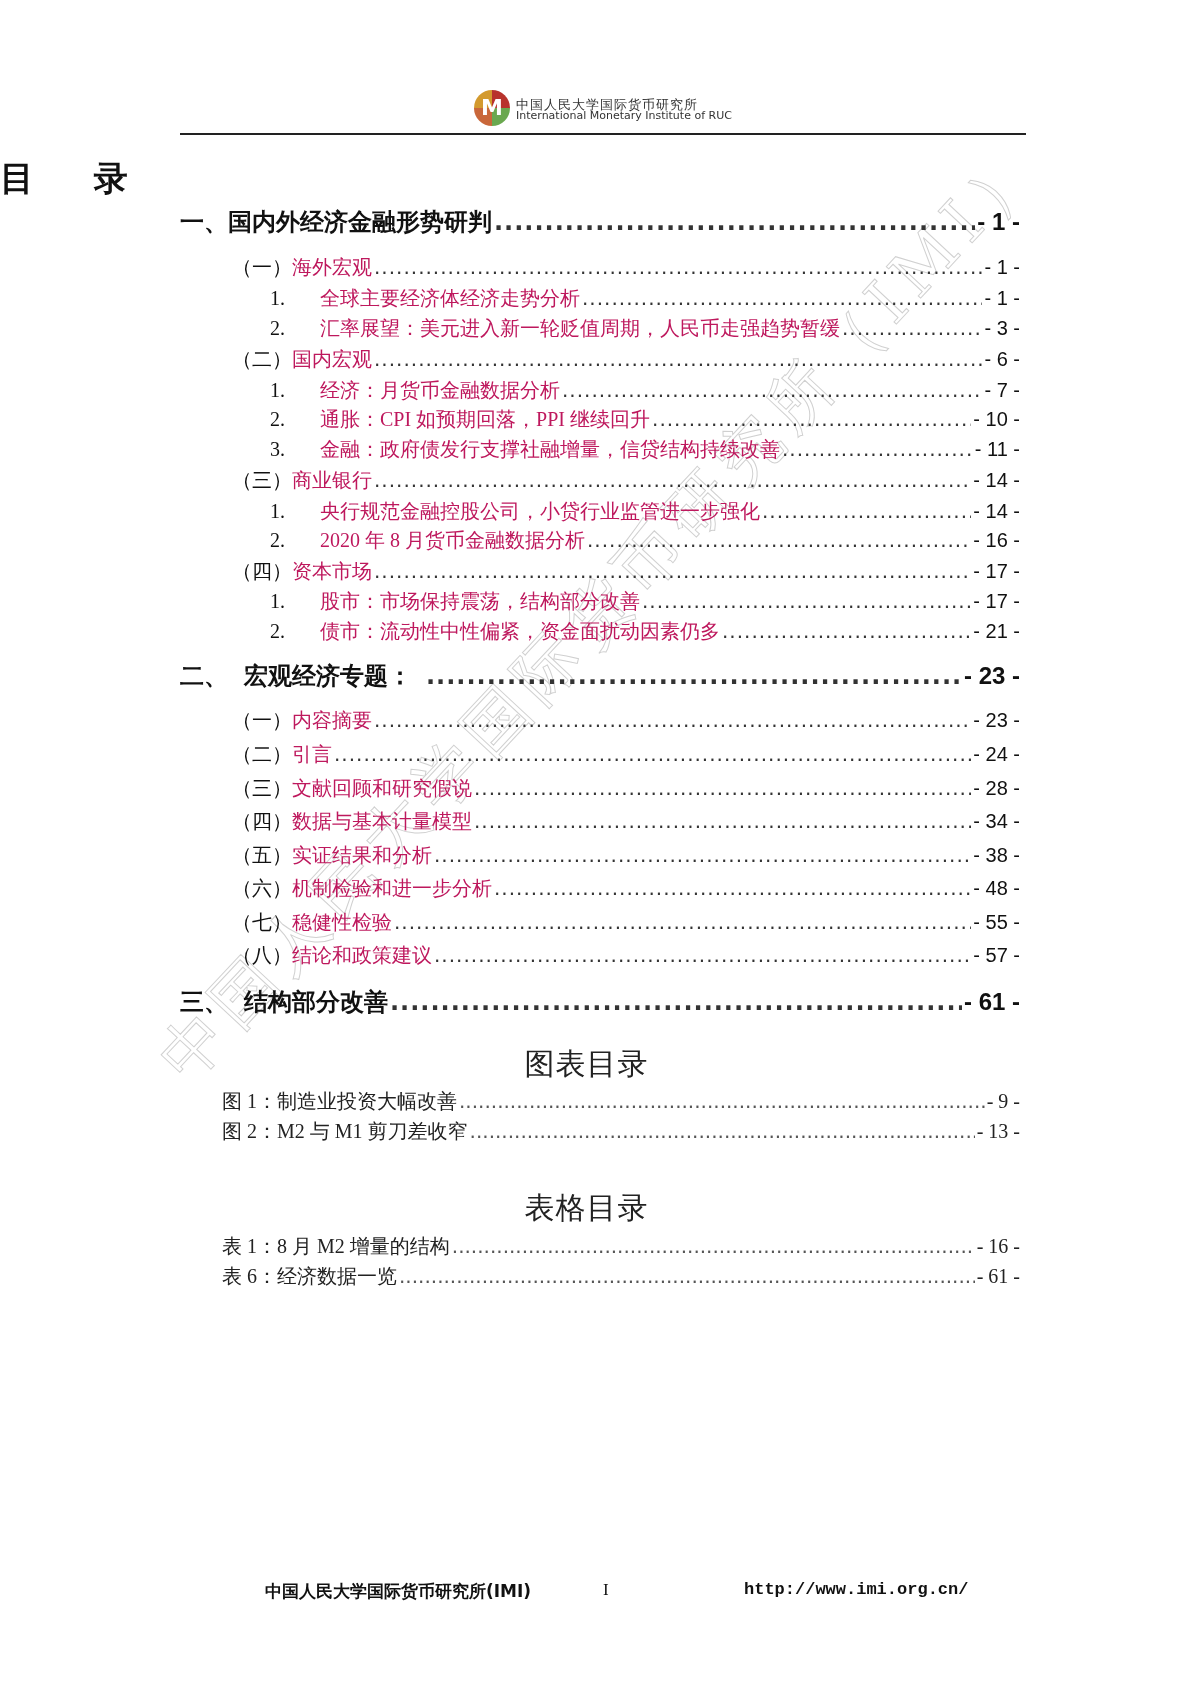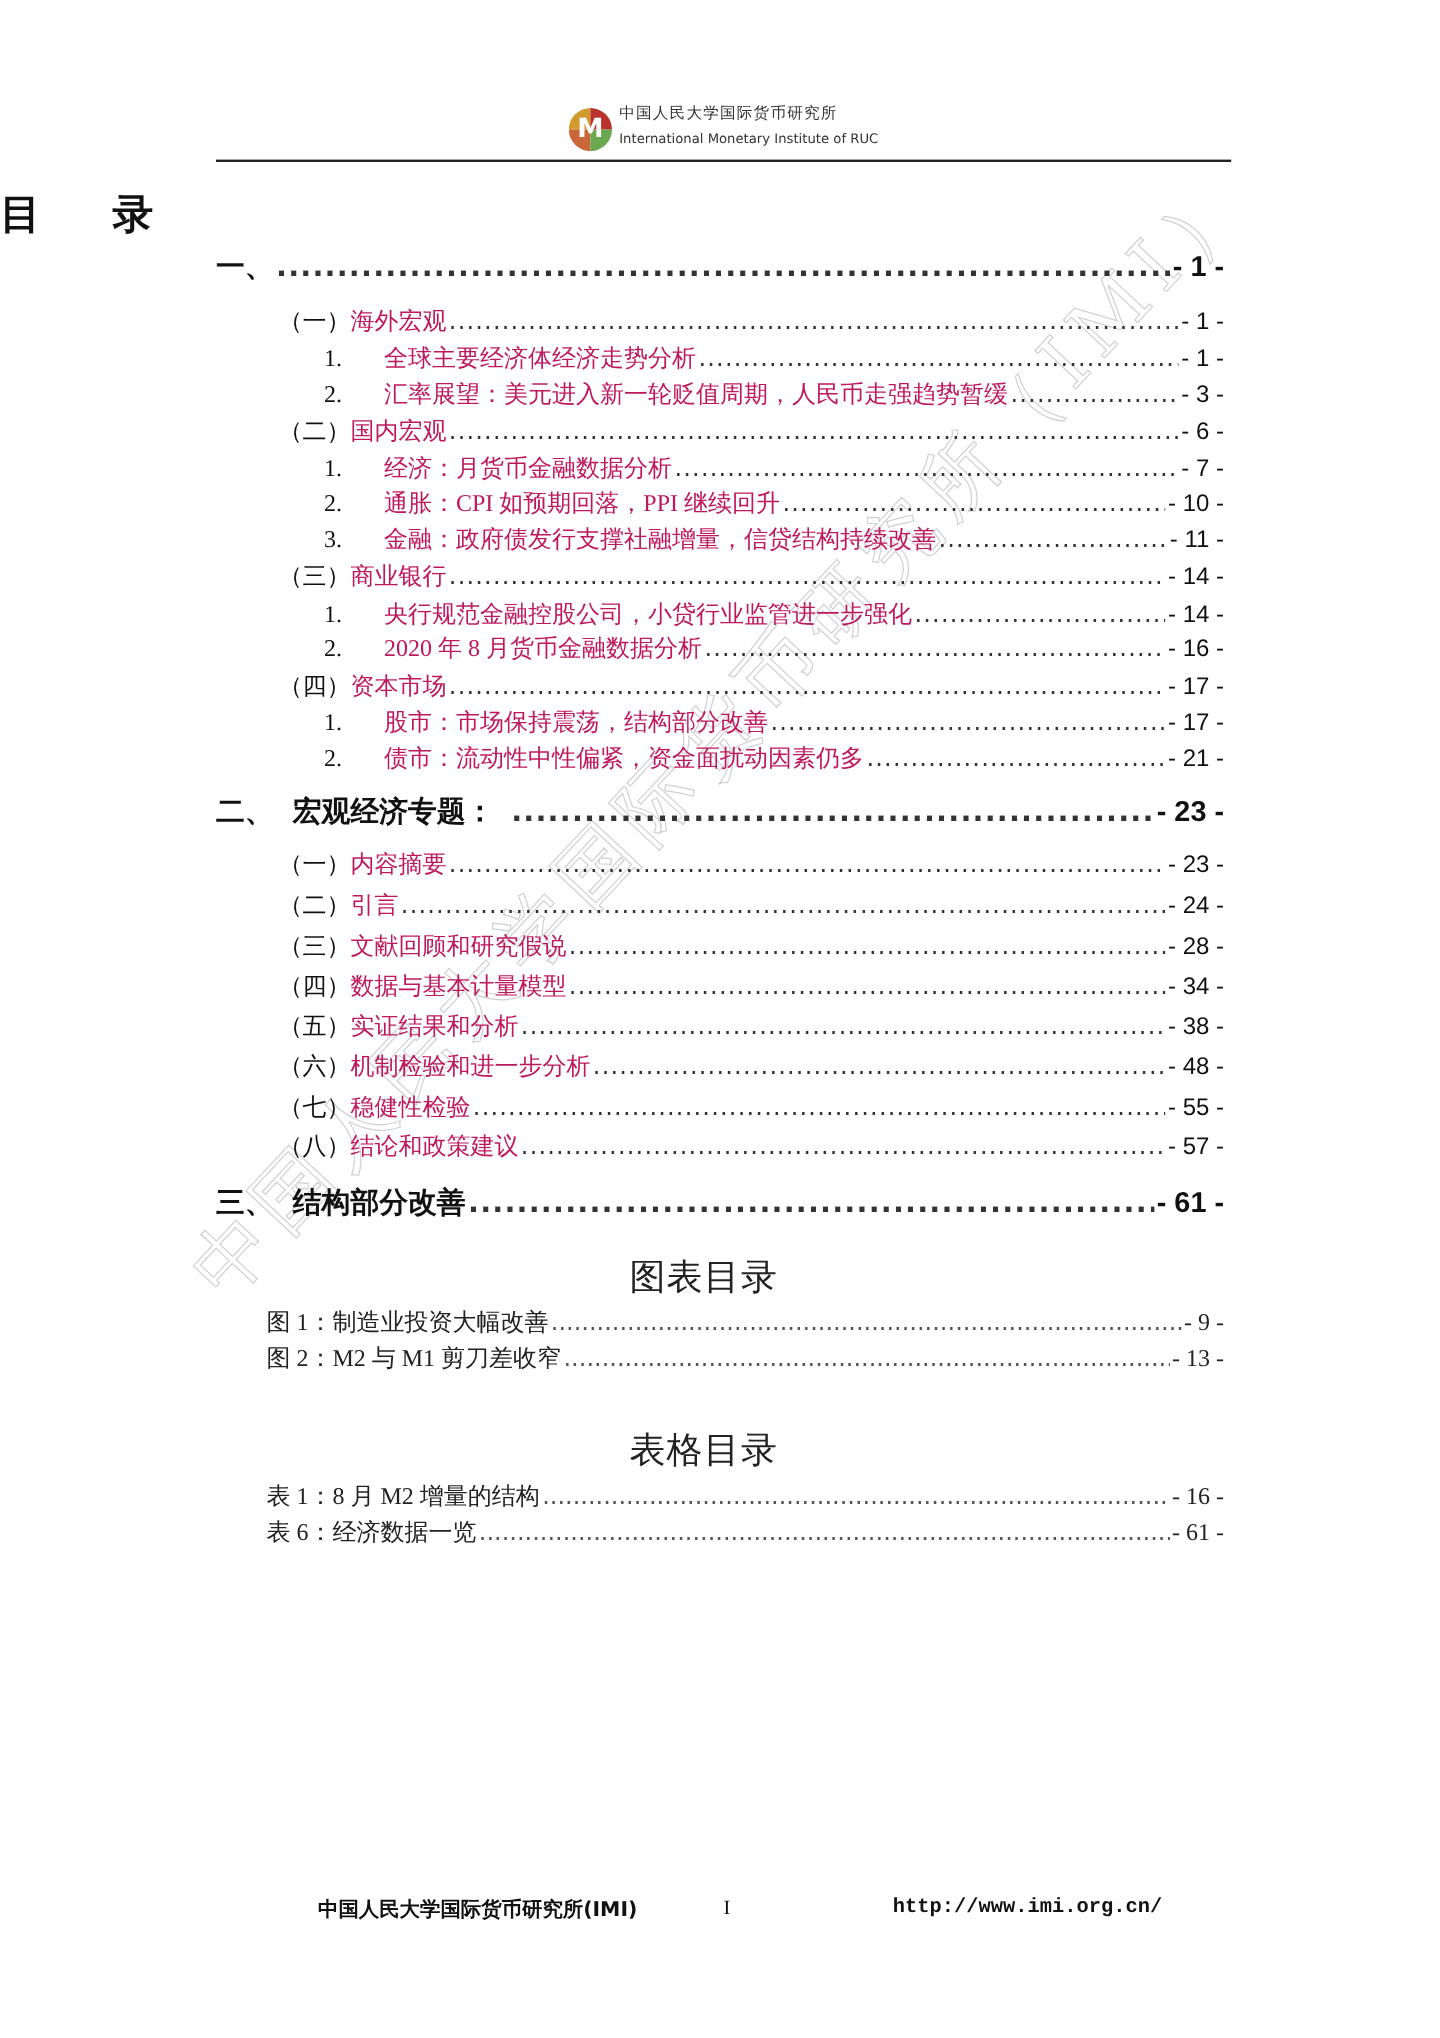--- a/index.html
+++ b/index.html
@@ -8,21 +8,21 @@
   .header { position:absolute; left:180px; top:84px; width:846px; height:50px; }
   .logo { position:absolute; left:294px; top:6px; width:36px; height:36px; border-radius:50%;
           overflow:hidden; }
   .logo .q { position:absolute; width:18px; height:18px; }
   .logo .q1 { left:0; top:0; background:#d39a2e; }
   .logo .q2 { left:18px; top:0; background:#b8332c; }
   .logo .q3 { left:0; top:18px; background:#c9673a; }
   .logo .q4 { left:18px; top:18px; background:#6aa84f; }
   .logo .m { position:absolute; left:0; top:0; width:36px; height:36px; color:#fff;
              font:bold 22px "DejaVu Sans", sans-serif; text-align:center; line-height:36px; }
-  .org-cn { position:absolute; left:336px; top:1px; font-size:13px; color:#333; letter-spacing:1px; }
+  .org-cn { position:absolute; left:336px; top:12px; font-size:13px; color:#333; letter-spacing:1px; }
   .org-en { position:absolute; left:336px; top:25px; font-size:11px; color:#333; }
   .header-rule { position:absolute; left:180px; top:133px; width:846px; height:2px; background:#222; }
 
   .title { position:absolute; left:0; width:1072px; top:156px; text-align:left;
            font-size:34px; font-weight:bold; letter-spacing:24px; }
 
   .toc { position:absolute; left:180px; width:840px; top:0; }
   .row { position:absolute; left:0; width:840px; display:flex; align-items:baseline; white-space:nowrap; }
   .row .num { flex:0 0 auto; }
   .row .label { flex:0 0 auto; }
@@ -69,20 +69,21 @@
 </div>
 <div class="header-rule"></div>
 
 <div class="watermark">中国人民大学国际货币研究所（IMI）</div>
 
 <div class="title">目 录</div>
 
 <div class="toc">
   <div class="row lvl1" style="top:206px">
     <span class="num">一、</span>
+    <span class="label">国内外经济金融形势研判</span>
     <span class="dots"></span>
     <span class="page">- 1 -</span>
   </div>
   <div class="row lvl2" style="top:254px">
     <span class="num">（一）</span>
     <span class="label">海外宏观</span>
     <span class="dots"></span>
     <span class="page">- 1 -</span>
   </div>
   <div class="row lvl3" style="top:285px">

